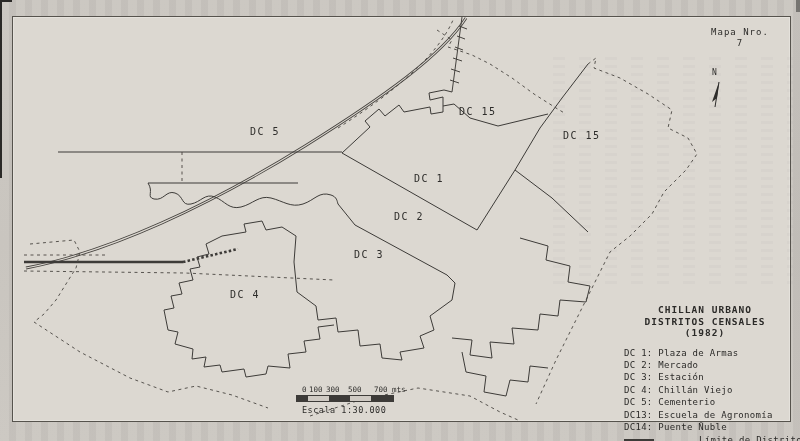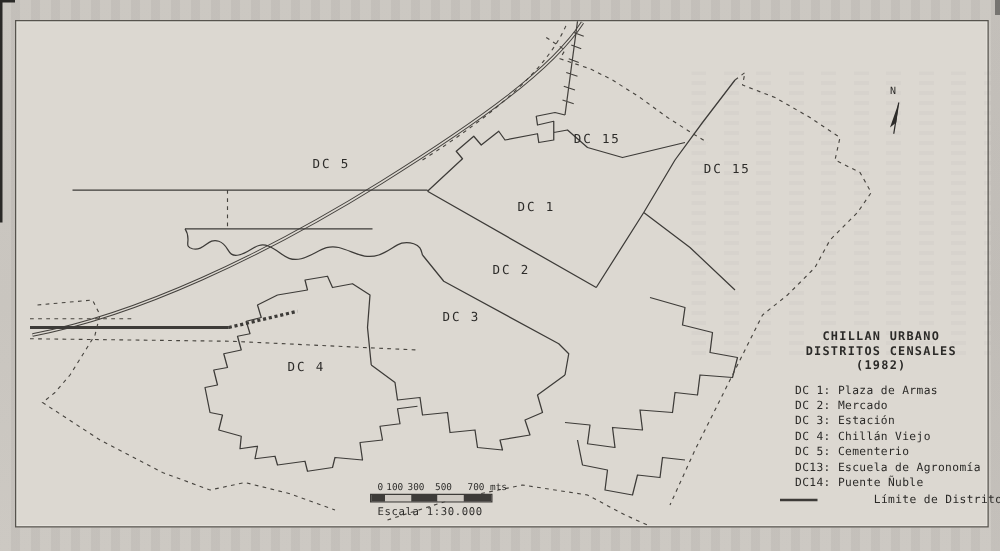--- a/index.html
+++ b/index.html
@@ -33,22 +33,22 @@
     position:absolute;color:#2d2c2a;font-size:10px;letter-spacing:1.5px;white-space:nowrap;
   }
   .corner{
     position:absolute;left:700px;top:27px;width:80px;text-align:center;
     color:#2d2c2a;font-size:9px;letter-spacing:1px;line-height:11px;
   }
   .north-label{position:absolute;left:712px;top:68px;font-size:8px;color:#2d2c2a;}
   .legend{
     position:absolute;left:624px;top:264px;width:162px;color:#2b2a28;
   }
-  .legend-title{ text-align:center;font-size:9.5px;letter-spacing:1px;line-height:11.5px;font-weight:bold;}
-  .legend-items{margin-top:8px;margin-left:12px;}
+  .legend-title{ text-align:center;font-size:9.5px;letter-spacing:1px;line-height:11.5px;font-weight:bold;margin-top:40px;}
+  .legend-items{margin-top:8px;}
   .legend-item{font-size:9px;letter-spacing:.3px;line-height:12.4px;white-space:nowrap;}
   .legend-limit{display:flex;align-items:center;margin-top:2px;gap:39px;}
   .legend-limit .rule{width:30px;height:2px;background:#3d3b38;margin-right:6px;flex:0 0 auto;}
   .legend-limit .txt{font-size:9px;letter-spacing:.3px;white-space:nowrap;}
   .scalebar{position:absolute;left:296px;top:385px;width:120px;}
   .ticks{position:relative;height:9px;}
   .tick{position:absolute;top:0;font-size:7.5px;color:#2d2c2a;white-space:nowrap;}
   .bar{position:relative;margin-top:1px;height:5px;width:96px;border:1px solid #3d3b38;display:flex;}
   .seg{height:100%;}
   .seg.dark{background:#3d3b38;}
@@ -106,27 +106,31 @@
     <g>
       <path d="M 719,82 L 715,107" stroke="#2d2c2a" stroke-width="1"></path>
       <path d="M 719,82 L 712,102 L 717,98 Z" fill="#2d2c2a"></path>
     </g>
   </svg>
 
   <div>
 
   <div class="lbl" style="left: 250px; top: 126px;">DC 5</div>
       <div class="lbl" style="left: 459px; top: 106px;">DC 15</div>
-      <div class="lbl" style="left: 414px; top: 161px;">DC 1</div>
+      <div class="lbl" style="left: 414px; top: 173px;">DC 1</div>
       <div class="lbl" style="left: 563px; top: 130px;">DC 15</div>
       <div class="lbl" style="left: 394px; top: 211px;">DC 2</div>
       <div class="lbl" style="left: 326px; top: 249px; padding-left: 28px;">DC 3</div>
       <div class="lbl" style="left: 230px; top: 289px;">DC 4</div>
     </div>
 
+  <div class="corner">
+    <div>Mapa Nro.</div>
+    <div>7</div>
+  </div>
 
   <div class="north-label">N</div>
 
   <div class="legend">
     <div class="legend-title">
 
     <div>CHILLAN URBANO</div>
         <div>DISTRITOS CENSALES</div>
         <div>(1982)</div>
       </div>

